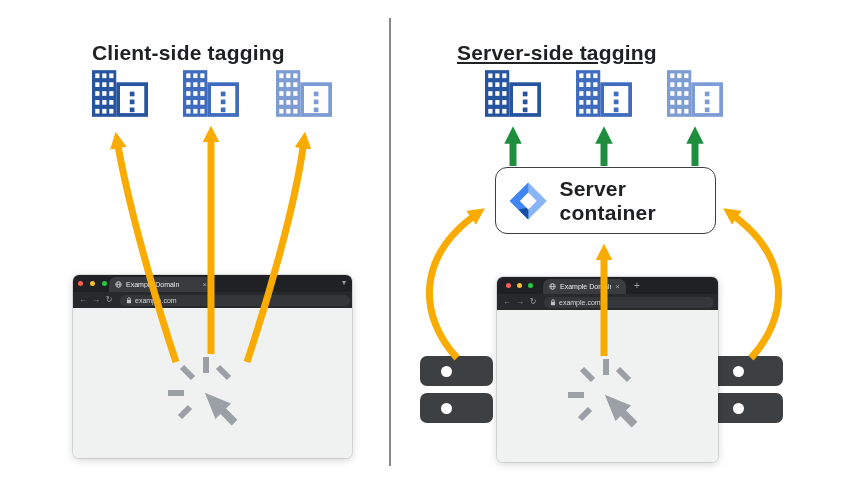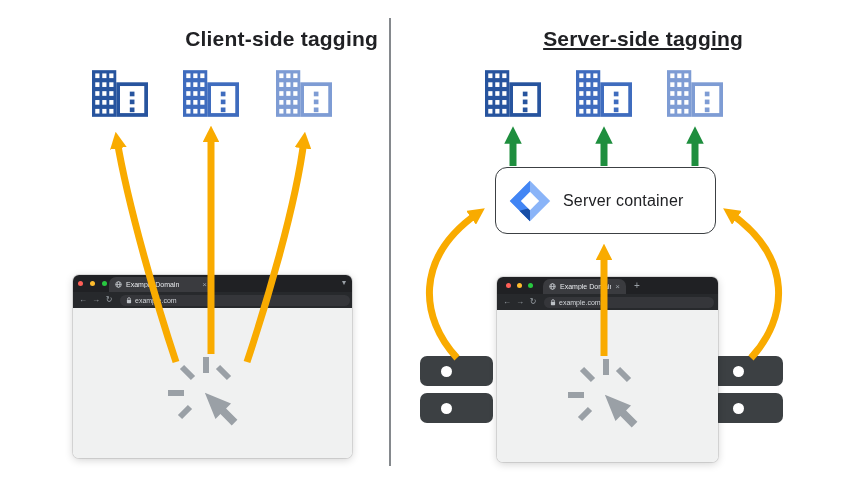--- a/index.html
+++ b/index.html
@@ -7,33 +7,33 @@
     --building-dark:#27549E; --building-mid:#3F6CBE; --building-light:#7E9CD4;
     --rack-gray:#3C4043; --cursor-gray:#9AA0A6;
     --chrome-dark:#202124; --chrome-tab:#3A3B3F; --chrome-nav:#27292C; --chrome-pill:#35363A;
     --divider-gray:#85898D; --ink:#202124;
     --gtm-blue:#4285F4; --gtm-light:#8AB4F8; --gtm-dark:#174EA6;
   }
   html,body{margin:0;padding:0;background:#fff;}
   .canvas{position:relative;width:860px;height:484px;background:#fff;overflow:hidden;
           font-family:"Liberation Sans","DejaVu Sans",sans-serif;}
   .divider{position:absolute;left:389px;top:18px;width:2px;height:448px;background:var(--divider-gray);}
-  .panel-title{position:absolute;top:27px;width:300px;text-align:right;margin:0;
+  .panel-title{position:absolute;top:27px;width:300px;text-align:left;margin:14px;
                font-size:21px;font-weight:700;color:var(--ink);letter-spacing:.2px;}
   #title-left{left:78px;} #title-right{left:443px;text-decoration:underline;}
 
   .bld{position:absolute;width:56px;height:47px;}
   .b1{color:var(--building-dark);} .b2{color:var(--building-mid);} .b3{color:var(--building-light);}
 
   .arrows{position:absolute;left:0;top:0;width:860px;height:484px;z-index:5;pointer-events:none;}
 
   .server-box{position:absolute;left:495px;top:167px;width:221px;height:67px;background:#fff;
               border:1.5px solid #3C4043;border-radius:12px;display:flex;align-items:center;
               gap:11px;padding-left:12px;box-sizing:border-box;z-index:2;}
-  .server-box .label{font-size:16px;color:var(--ink);font-weight:400;letter-spacing:.2px;}
+  .server-box .label{font-size:21px;color:var(--ink);font-weight:700;letter-spacing:.2px;}
 
   .rack{position:absolute;z-index:2;}
   #rack-left{left:420px;top:356px;width:73px;} #rack-right{left:712px;top:356px;width:71px;}
   .rack-unit{position:relative;height:30px;border-radius:7px;background:var(--rack-gray);margin-bottom:7px;}
   .rack-unit .led{position:absolute;left:21px;top:50%;width:11px;height:11px;margin-top:-5.5px;
                   border-radius:50%;background:#fff;}
 
   .browser{position:absolute;border-radius:6px;overflow:hidden;z-index:2;
            box-shadow:0 0 0 1px rgba(0,0,0,.10),0 2px 8px rgba(0,0,0,.18);}
   #browser-left{left:73px;top:275px;width:279px;height:183px;}

